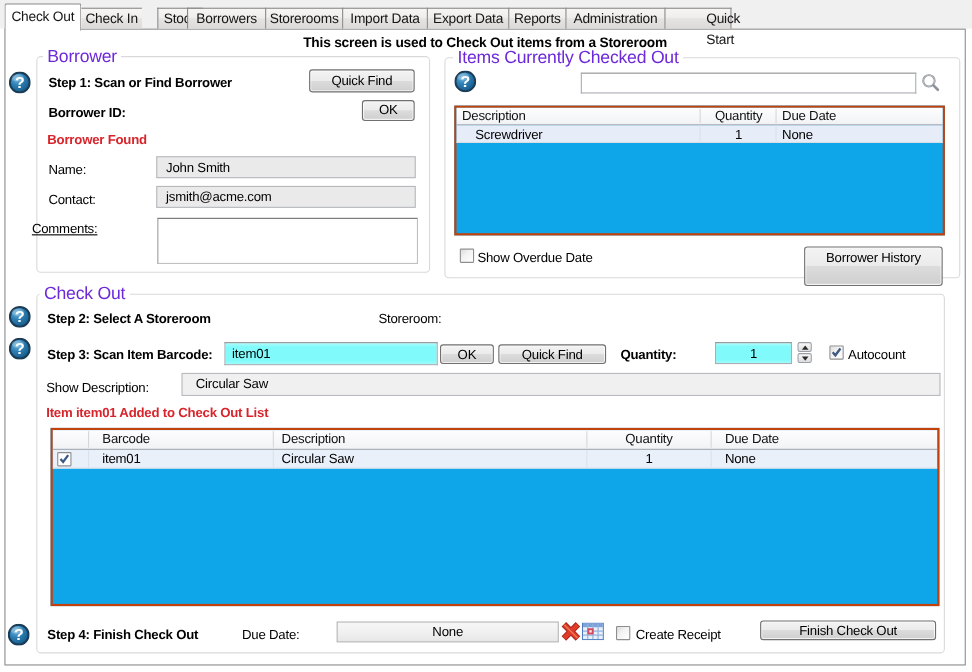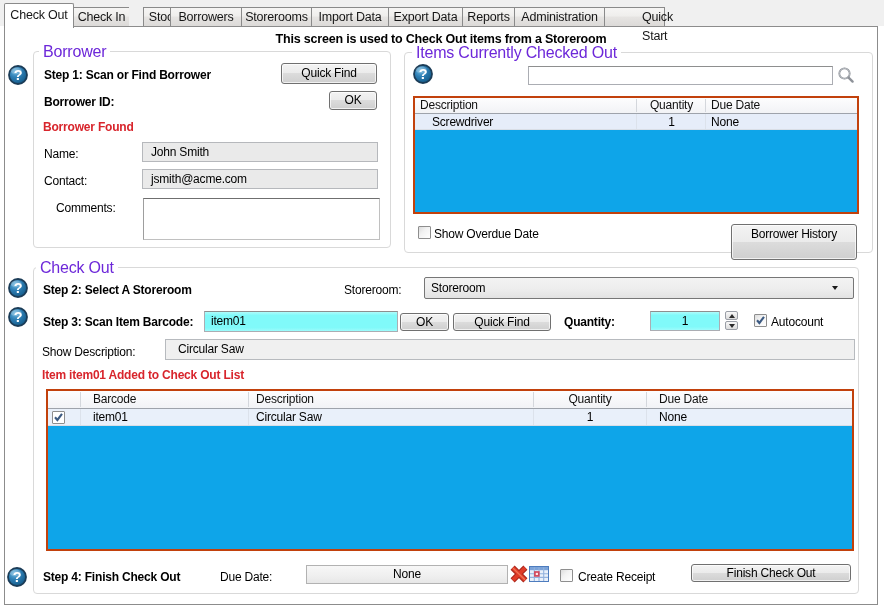--- a/index.html
+++ b/index.html
@@ -119,21 +119,21 @@
   <div class="abs btn" style="left:329px;top:91px;width:48px;height:19px;line-height:17px;">OK</div>
 
   <div class="abs redmsg" style="left:43px;top:120px;">Borrower Found</div>
 
   <div class="abs lbl" style="left:44px;top:147px;">Name:</div>
   <div class="abs graybox" style="left:142px;top:142px;width:236px;height:20px;line-height:18px;padding-left:8px;">John Smith</div>
 
   <div class="abs lbl" style="left:44px;top:174px;">Contact:</div>
   <div class="abs graybox" style="left:142px;top:169px;width:236px;height:20px;line-height:18px;padding-left:8px;">jsmith@acme.com</div>
 
-  <div class="abs lbl" style="left:56px;top:201px;">Comments:</div>
+  <div class="abs lbl" style="left:29px;top:201px;text-decoration:underline;">Comments:</div>
   <div class="abs sunken" style="left:143px;top:198px;width:237px;height:42px;"></div>
 
   <div class="abs groupbox" style="left:404px;top:52px;width:469px;height:201px;">
     <span class="grouplabel" style="left:7px;">Items Currently Checked Out</span>
   </div>
 
   <svg class="abs qicon" style="left:413px;top:64px;" viewBox="0 0 20 20">
     <circle cx="10" cy="10" r="9" fill="url(#qg)" stroke="#1b3c57" stroke-width="1.8"></circle>
     <ellipse cx="8.2" cy="5.8" rx="5.6" ry="3.4" fill="#ffffff" opacity="0.22"></ellipse>
     <text x="10" y="15" text-anchor="middle" font-size="14.5" font-weight="bold" fill="#ffffff" font-family="Liberation Sans,DejaVu Sans,sans-serif">?</text>
@@ -171,24 +171,20 @@
     <span class="grouplabel" style="left:2px;">Check Out</span>
   </div>
 
   <svg class="abs qicon" style="left:8px;top:278px;" viewBox="0 0 20 20">
     <circle cx="10" cy="10" r="9" fill="url(#qg)" stroke="#1b3c57" stroke-width="1.8"></circle>
     <ellipse cx="8.2" cy="5.8" rx="5.6" ry="3.4" fill="#ffffff" opacity="0.22"></ellipse>
     <text x="10" y="15" text-anchor="middle" font-size="14.5" font-weight="bold" fill="#ffffff" font-family="Liberation Sans,DejaVu Sans,sans-serif">?</text>
   </svg>
   <div class="abs lbl bold" style="left:43px;top:283px;">Step 2: Select A Storeroom</div>
   <div class="abs lbl" style="left:344px;top:283px;">Storeroom:</div>
-  <div class="abs combo" style="left:424px;top:277px;width:430px;height:22px;">
-    <div style="position:absolute;left:6px;top:0;line-height:20px;">Storeroom</div>
-    <div class="combo-arrow" style="position:absolute;right:15px;top:8px;"></div>
-  </div>
 
   <svg class="abs qicon" style="left:8px;top:307px;" viewBox="0 0 20 20">
     <circle cx="10" cy="10" r="9" fill="url(#qg)" stroke="#1b3c57" stroke-width="1.8"></circle>
     <ellipse cx="8.2" cy="5.8" rx="5.6" ry="3.4" fill="#ffffff" opacity="0.22"></ellipse>
     <text x="10" y="15" text-anchor="middle" font-size="14.5" font-weight="bold" fill="#ffffff" font-family="Liberation Sans,DejaVu Sans,sans-serif">?</text>
   </svg>
   <div class="abs lbl bold" style="left:43px;top:315px;">Step 3: Scan Item Barcode:</div>
   <div class="abs cyan" style="left:204px;top:311px;width:194px;height:21px;line-height:19px;padding-left:6px;">item01</div>
   <div class="abs btn" style="left:400px;top:313px;width:49px;height:18px;line-height:16px;">OK</div>
   <div class="abs btn" style="left:453px;top:313px;width:98px;height:18px;line-height:16px;">Quick Find</div>

